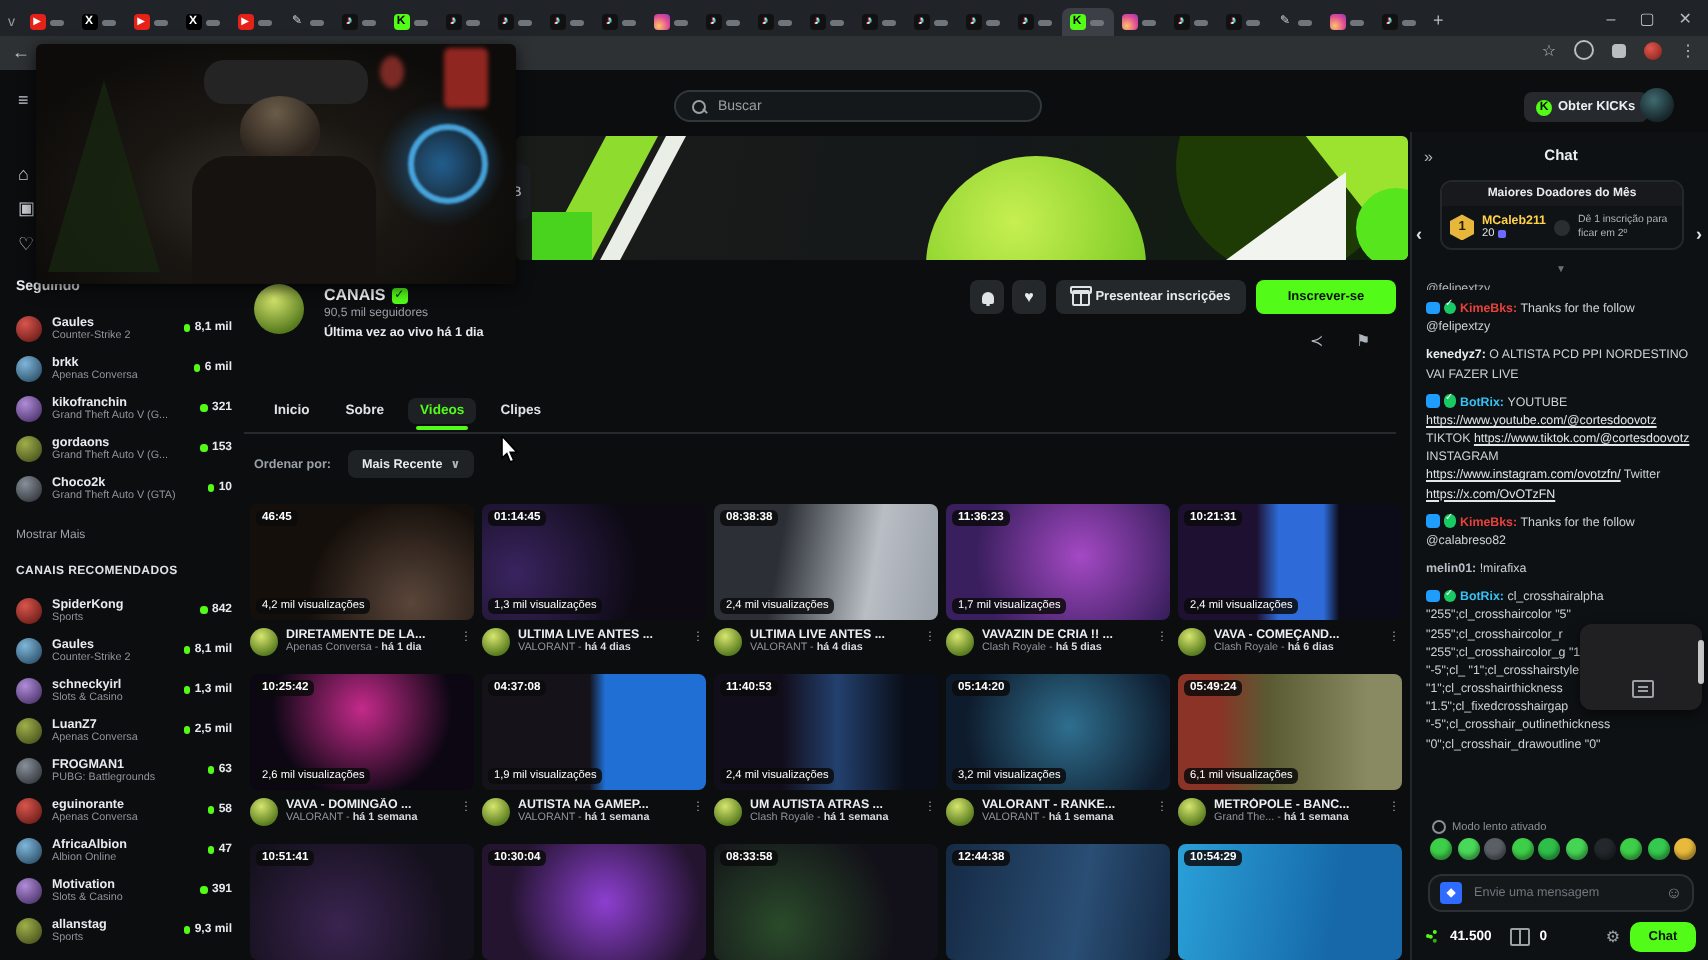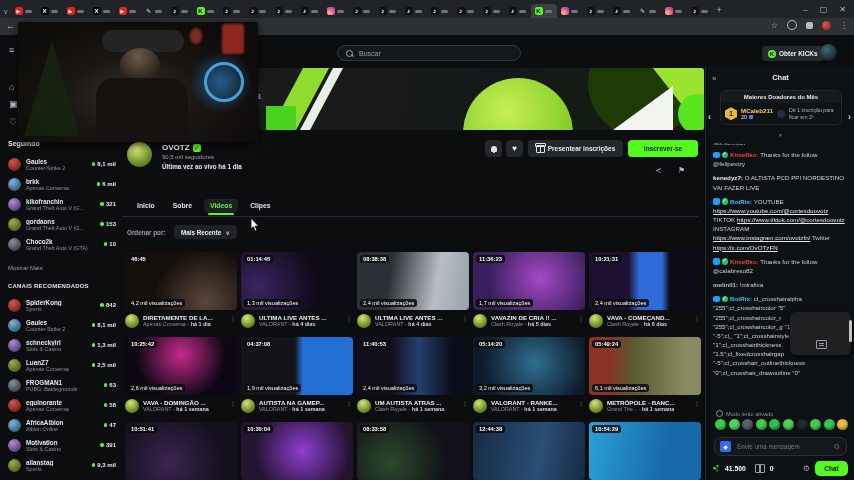--- a/index.html
+++ b/index.html
@@ -525,21 +525,21 @@
     <div class="bnr" id="bnr-circle"></div>
     <div class="bnr" id="bnr-darkcircle"></div>
     <div class="bnr" id="bnr-lime2"></div>
     <div class="bnr" id="bnr-tri"></div>
     <div class="bnr" id="bnr-green3"></div>
   </div>
   <div id="pip-badge">B</div>
 
   <div id="channel-avatar"></div>
   <div id="channel-name">
-    <span>OVOTZ</span>
+    <span>CANAIS</span>
     <span class="verified-badge">✓</span>
   </div>
   <div id="channel-followers">90,5 mil seguidores</div>
   <div id="channel-lastlive">Última vez ao vivo há 1 dia</div>
 
   <div class="hbtn" id="bell-btn">
       <span class="bell"></span>
     </div>
   <div class="hbtn" id="heart-btn">
       <span>♥</span>

